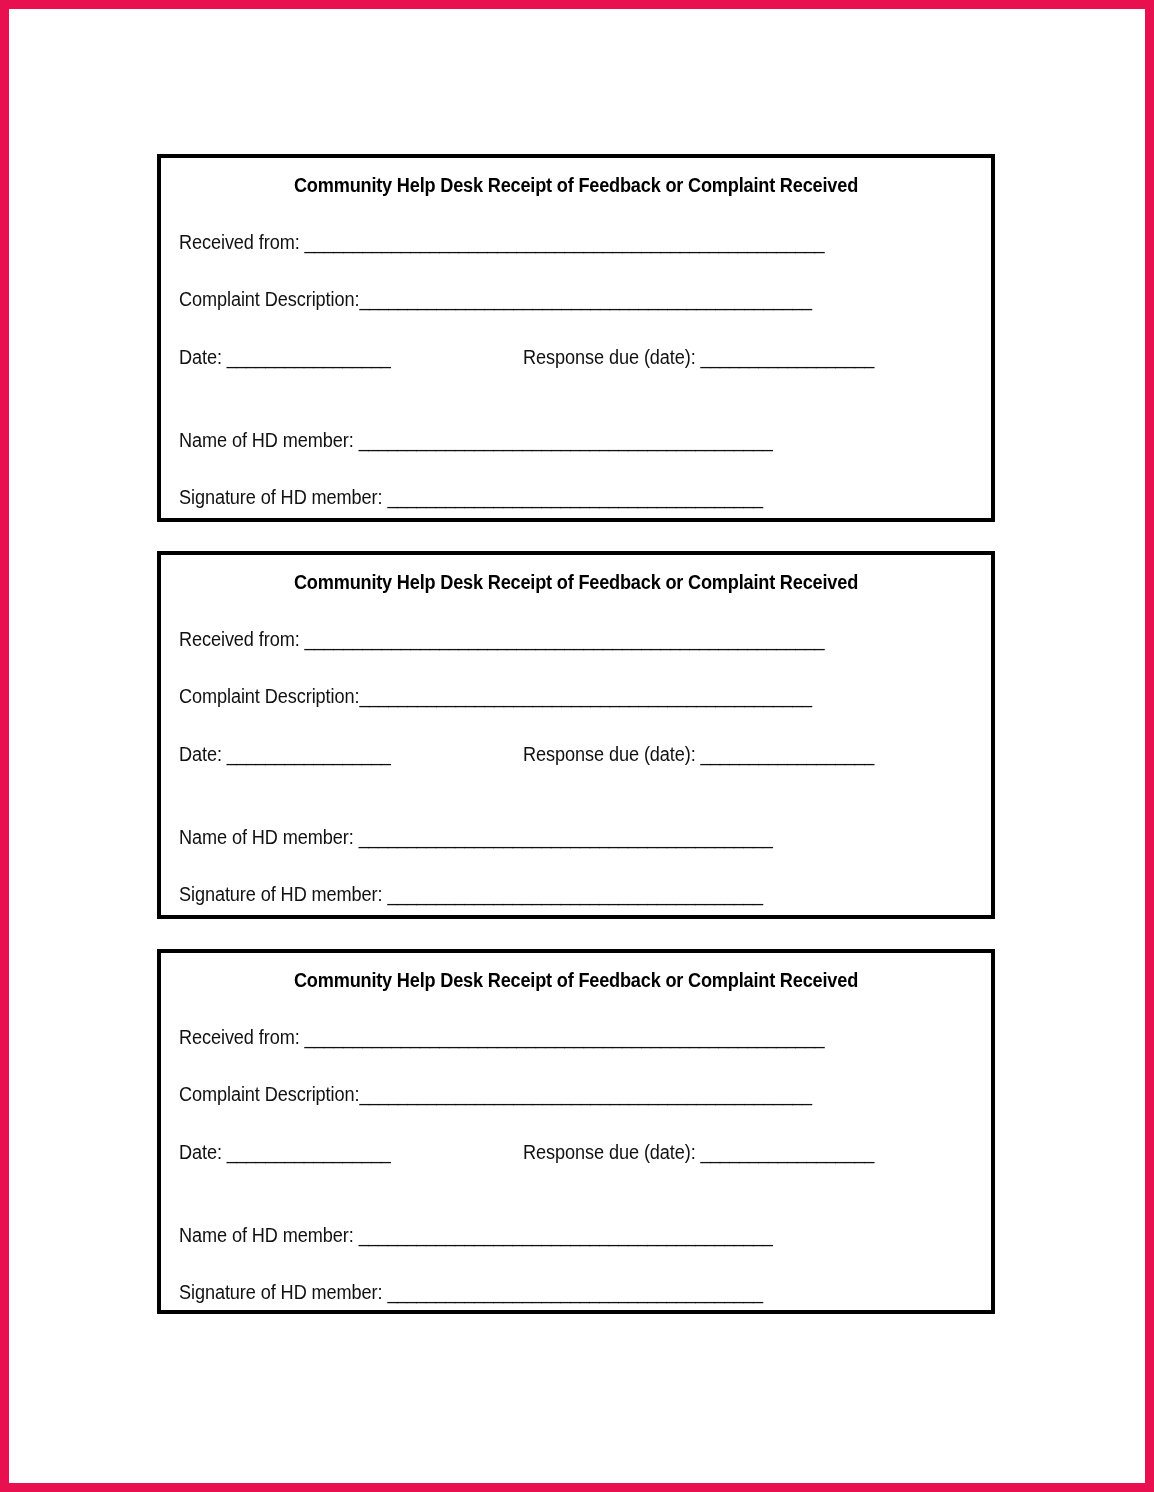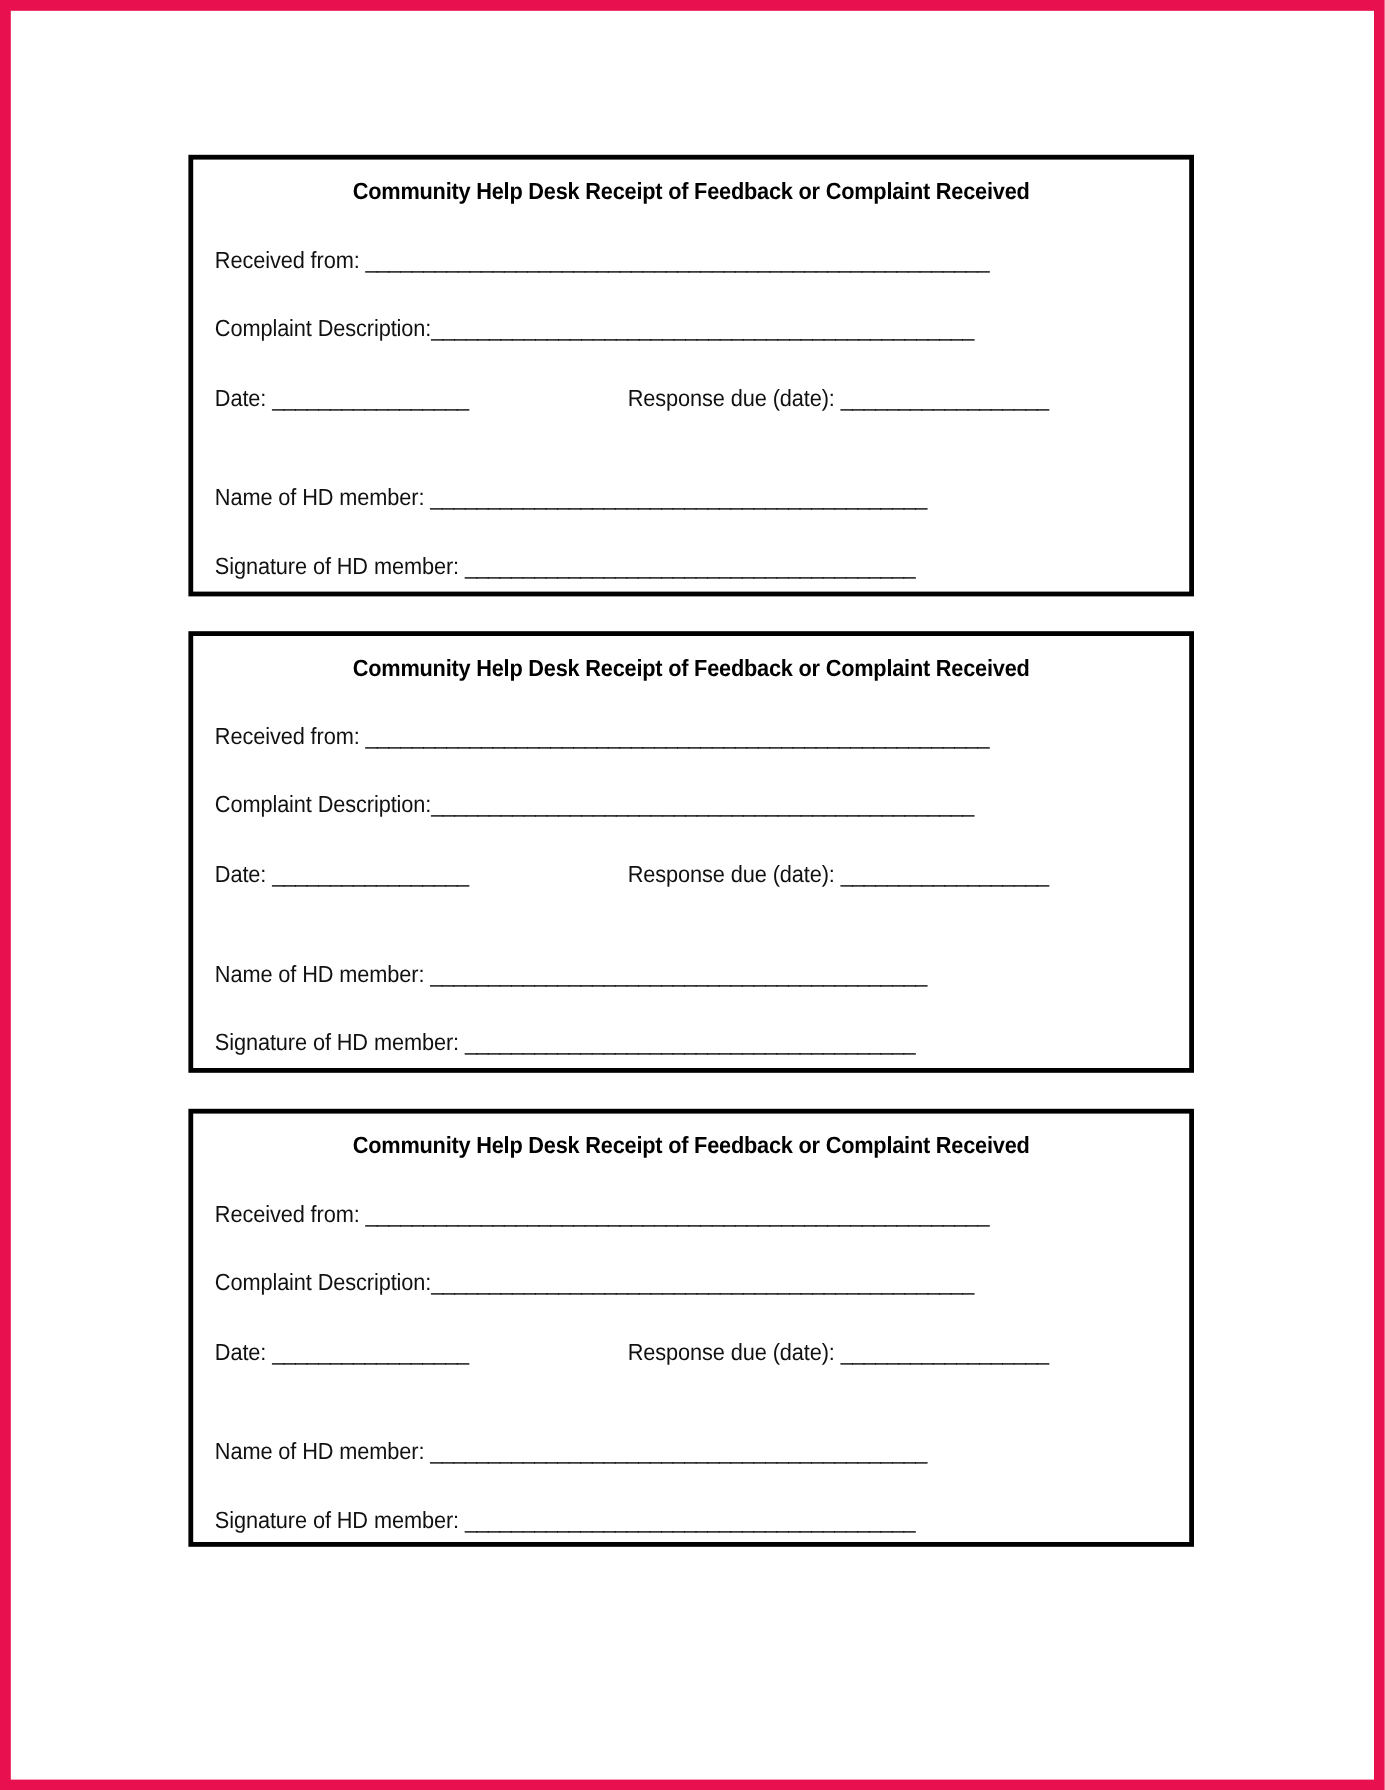--- a/index.html
+++ b/index.html
@@ -31,20 +31,21 @@
     height: 100%;
     padding: 120px 150px 0 148px;
   }
 
   
   .receipt-card {
     box-sizing: border-box;
     border: 4px solid #000000;
     background: #ffffff;
     padding: 14px 18px 32px 18px;
+    margin-top: 25px;
   }
   .receipt-card.slip-1 { height: 368px; margin-bottom: 29px; }
   .receipt-card.slip-2 { height: 368px; margin-bottom: 30px; }
   .receipt-card.slip-3 { height: 365px; }
 
   .receipt-title {
     text-align: center;
     font-weight: bold;
     font-size: 19.5px;
     letter-spacing: -0.2px;

